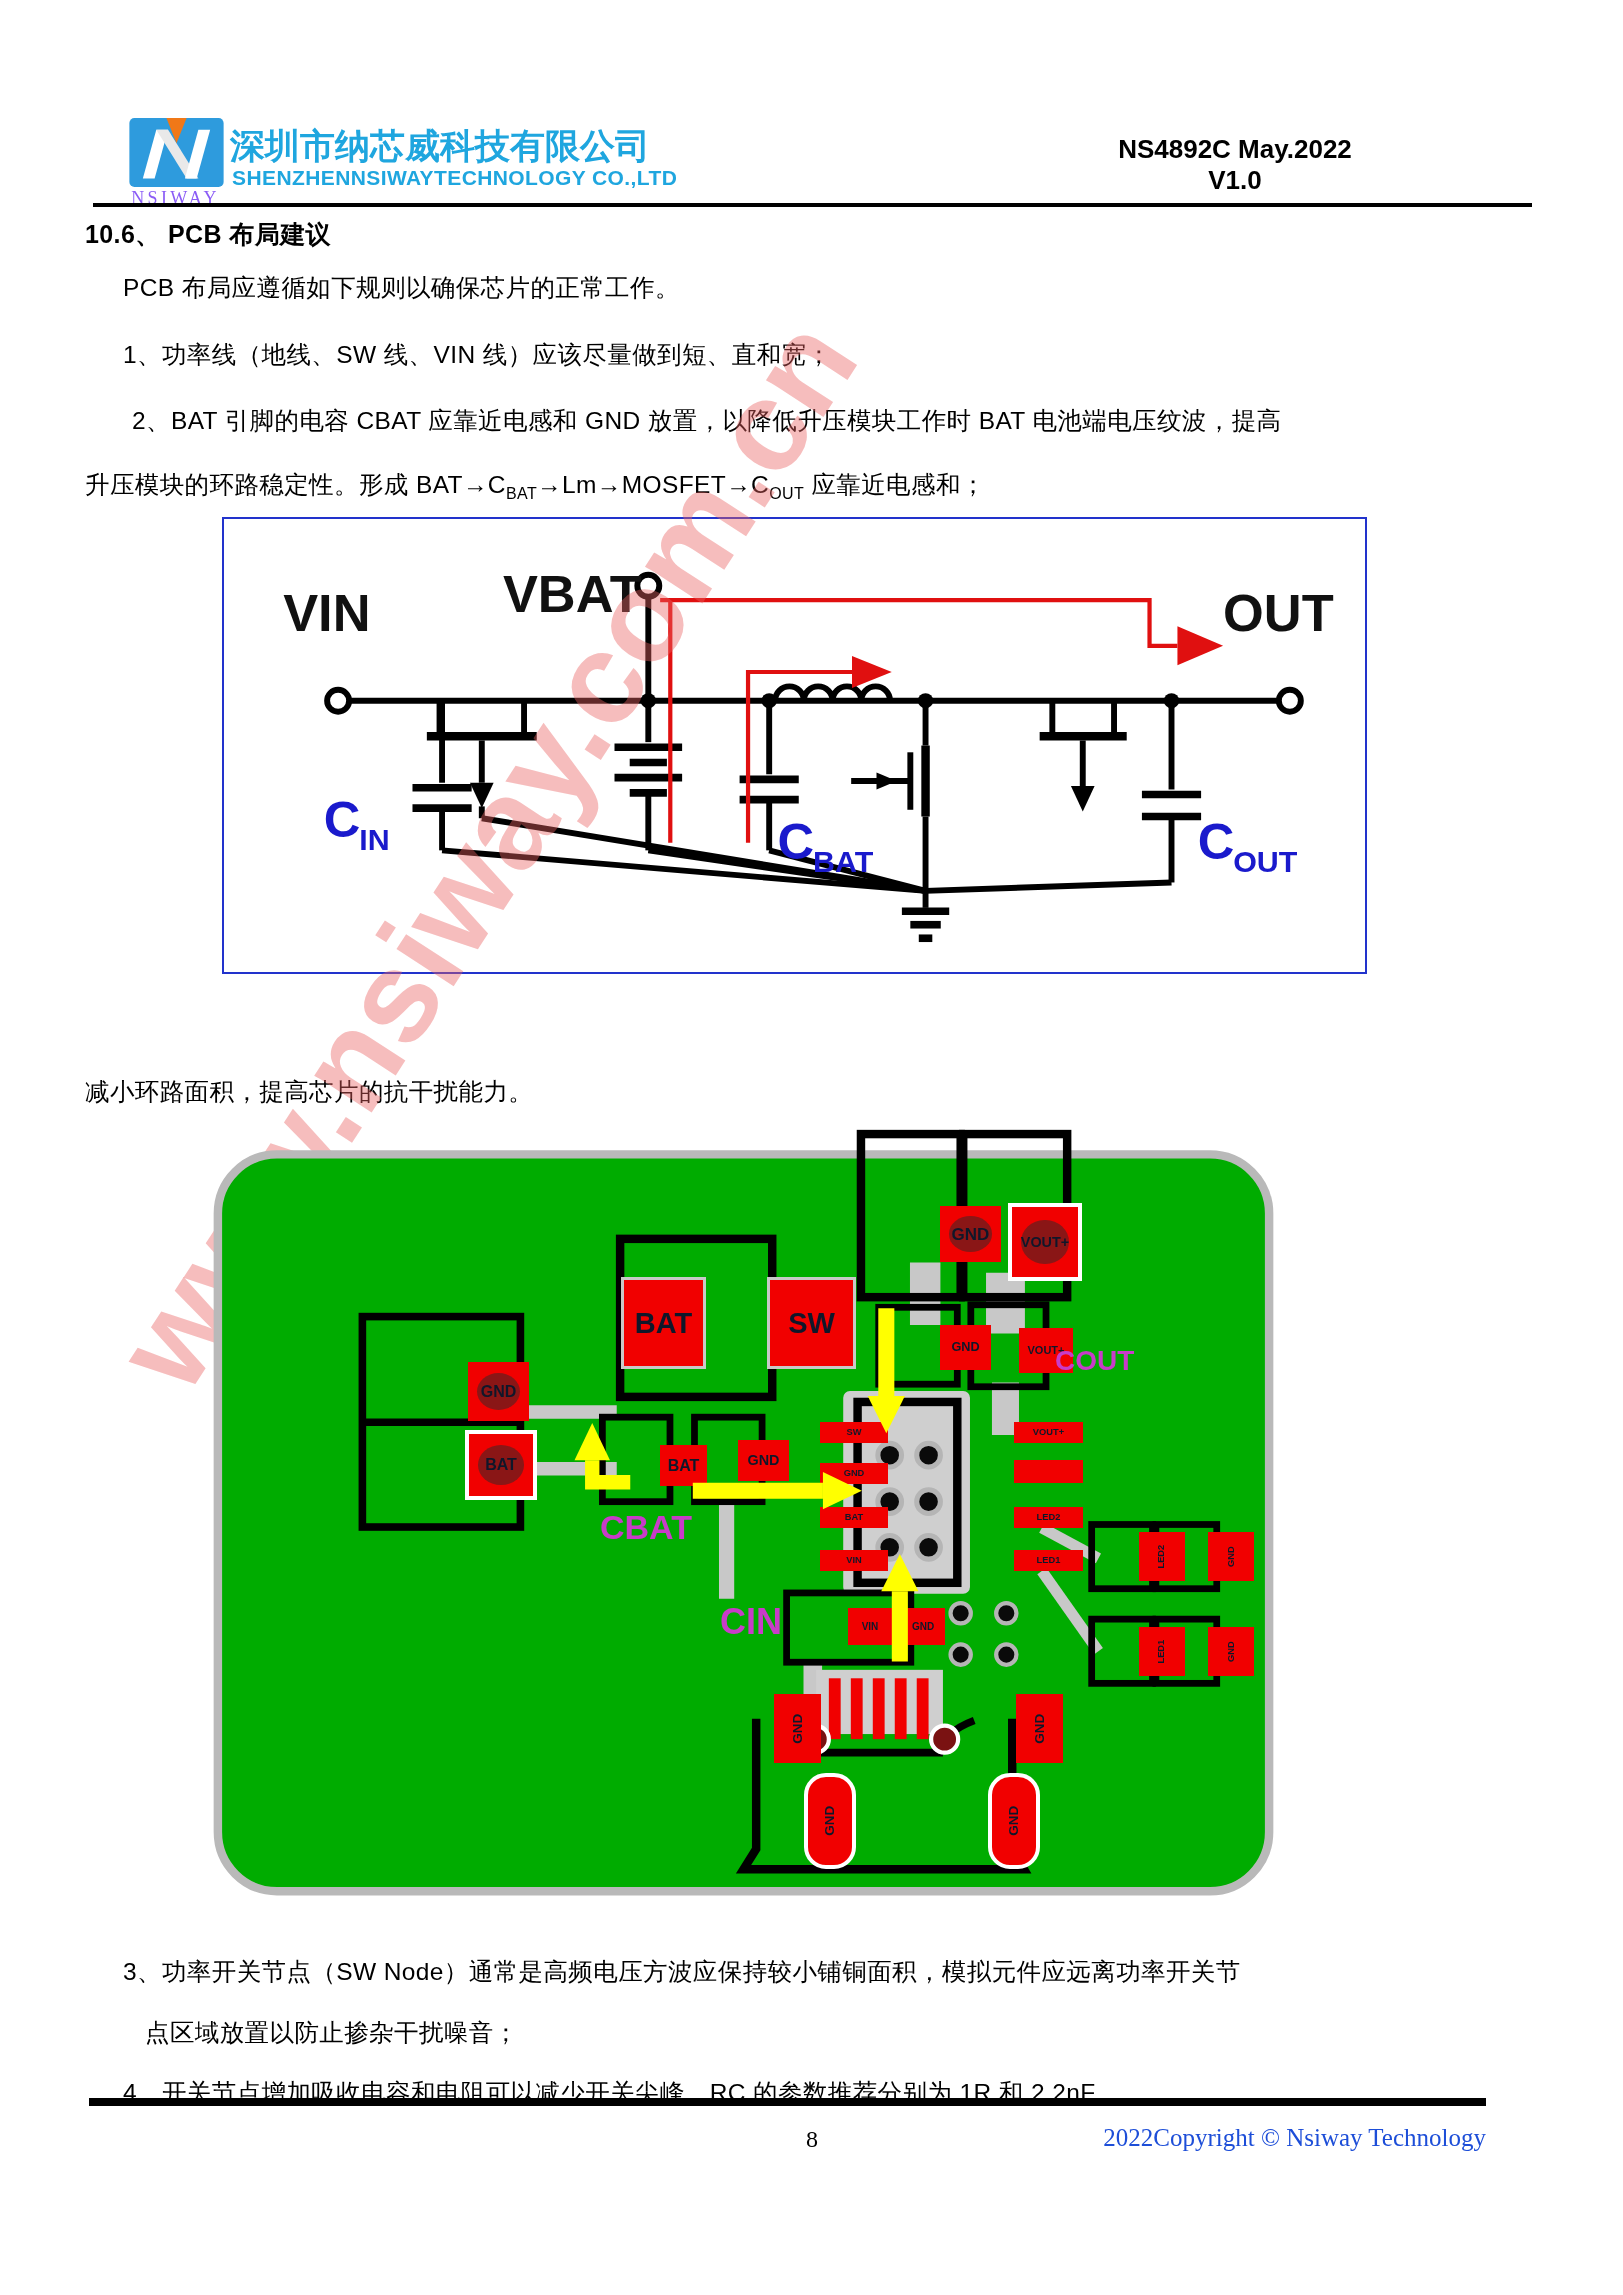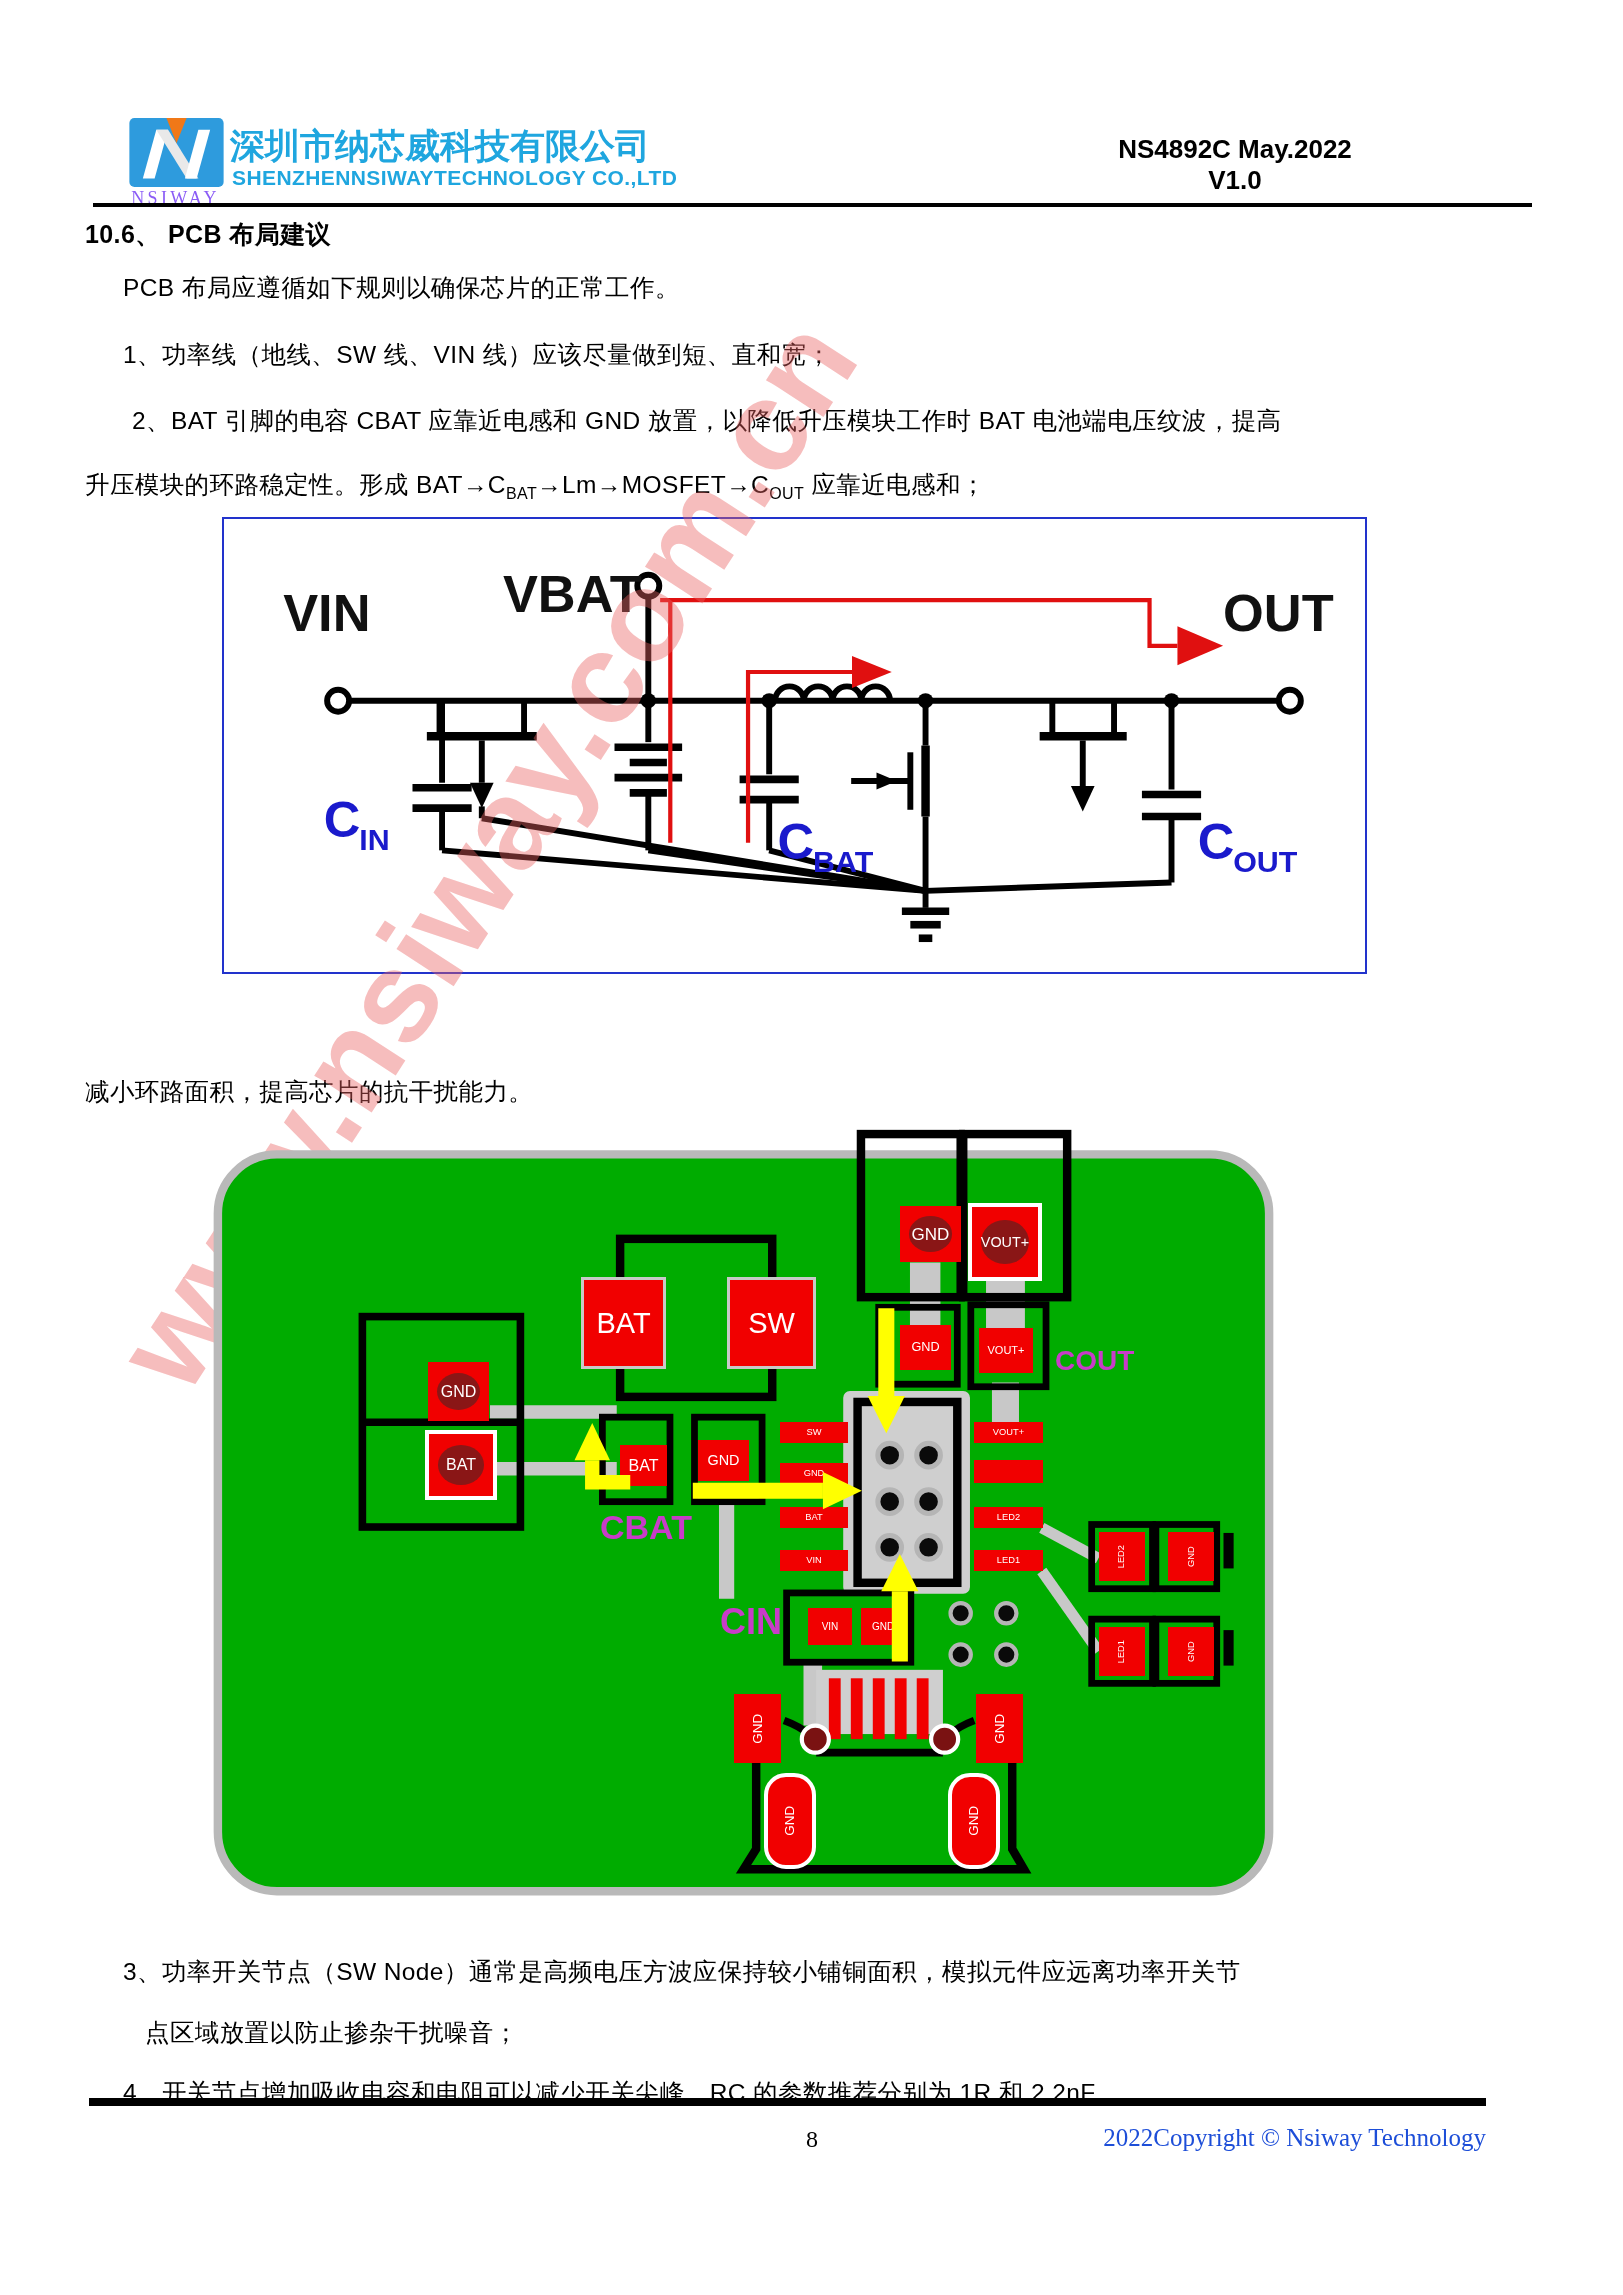--- a/index.html
+++ b/index.html
@@ -8,22 +8,22 @@
   .abs{position:absolute;}
   .para{position:absolute;font-size:24.5px;color:#000;white-space:nowrap;letter-spacing:0.4px;}
   .bold{font-weight:bold;}
   .cyan{color:#1FA6DF;}
   .wm{position:absolute;left:486px;top:854px;transform:translate(-50%,-50%) rotate(-57deg);
       font-size:129px;font-weight:bold;color:rgba(233,98,98,0.42);white-space:nowrap;z-index:2;
       font-family:"Liberation Sans",sans-serif;}
   .fig{position:absolute;left:222px;top:517px;width:1141px;height:453px;border:2.5px solid #2233cc;
        background:#fff;z-index:1;}
   #pcb{position:absolute;left:211px;top:1129px;width:1065px;height:769px;z-index:3;}
-  .pad{position:absolute;background:#f10000;color:#ffffff;display:flex;align-items:center;
-       justify-content:center;font-weight:normal;z-index:5;text-align:center;line-height:1;}
+  .pad{position:absolute;background:#f10000;color:#0f172a;display:flex;align-items:center;
+       justify-content:center;font-weight:bold;z-index:5;text-align:center;line-height:1;margin-left:40px;}
   .pad .lbl{position:relative;z-index:2;}
   .pad .dot{position:absolute;left:14%;top:18%;width:72%;height:64%;background:#8a1616;border-radius:50%;z-index:1;}
   .gb{border:3.4px solid #c9c9c9;}
   .wb{border:4.2px solid #ffffff;}
   .oval{border-radius:22px;}
   .rot .lbl{transform:rotate(-90deg);}
   .plabel{position:absolute;color:#C83CC8;font-weight:bold;z-index:7;white-space:nowrap;}
   .svglayer{position:absolute;left:0;top:0;z-index:4;}
   .svgtop{position:absolute;left:0;top:0;z-index:6;}
   .rule{position:absolute;background:#000;}

